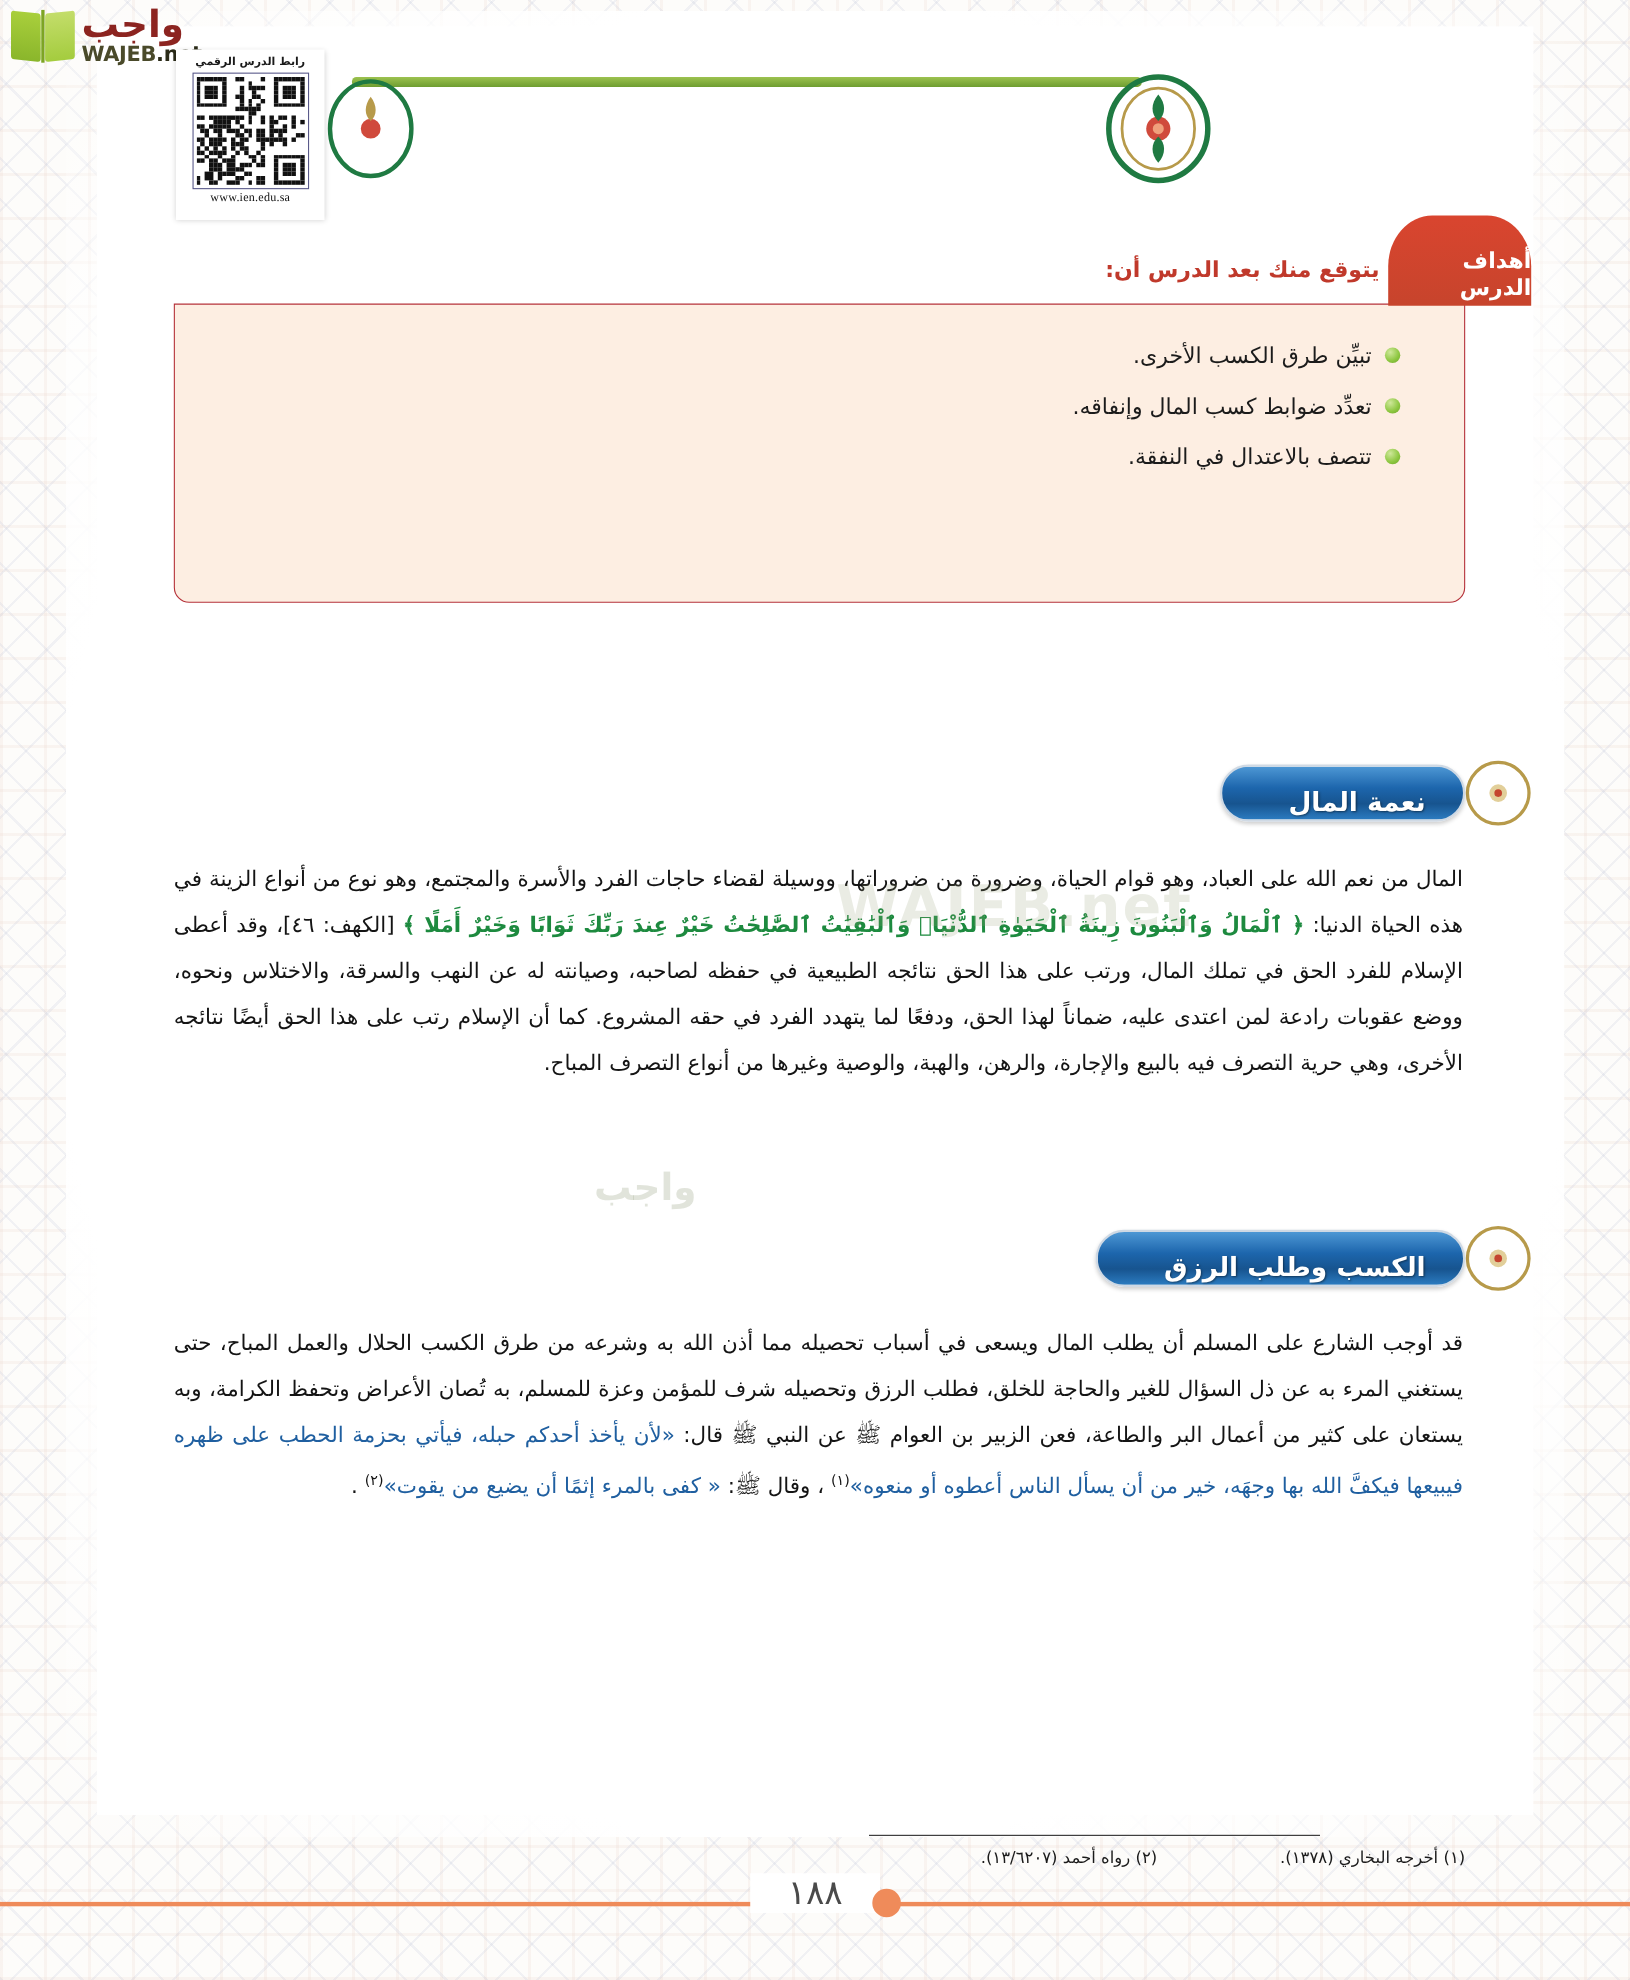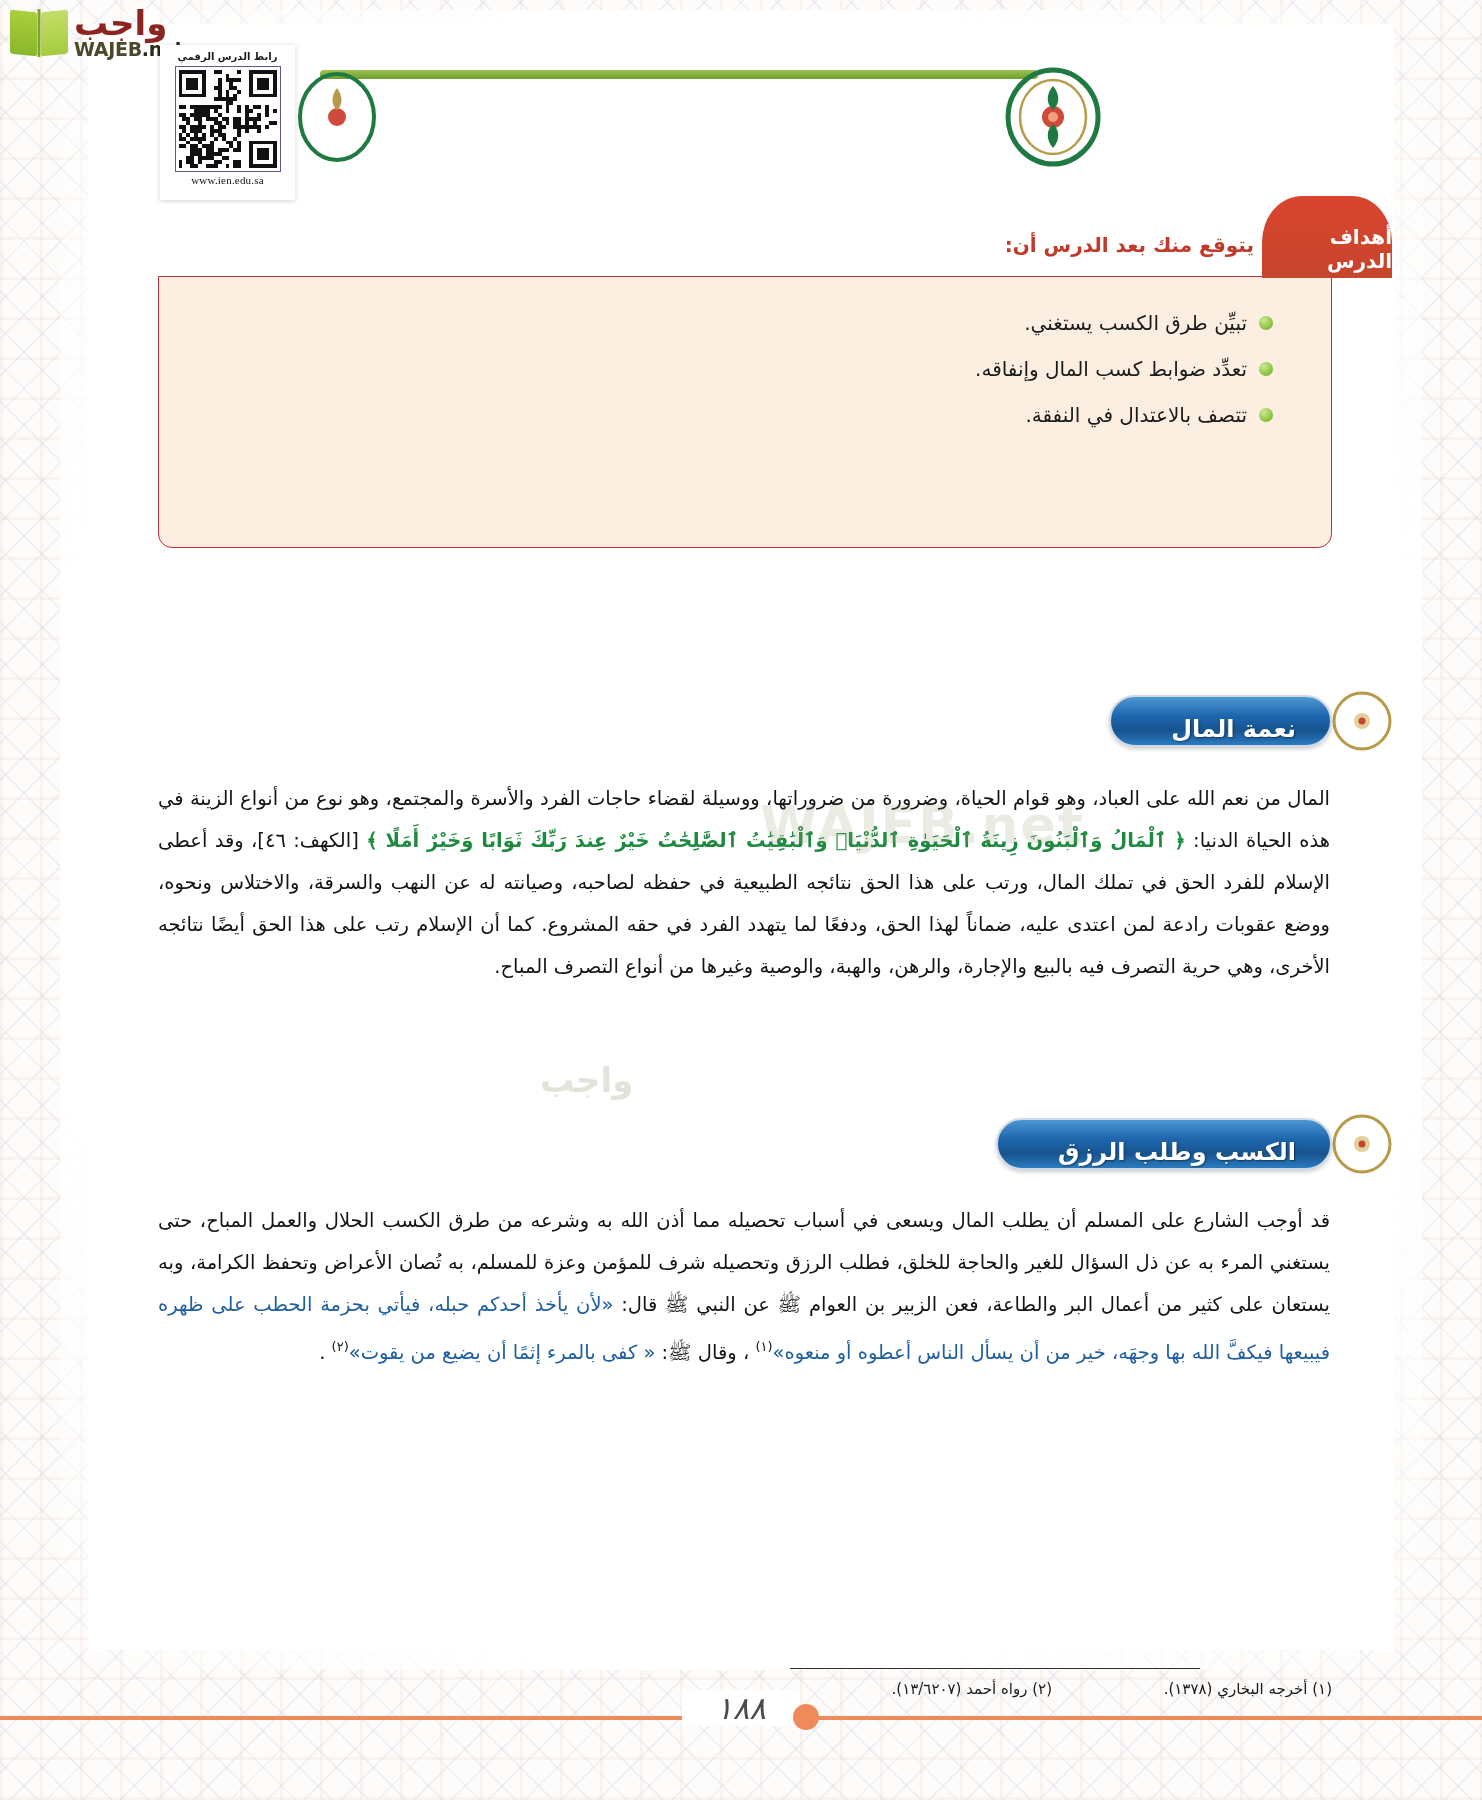--- a/index.html
+++ b/index.html
@@ -105,21 +105,21 @@
   .hadith{color:#1f5fa0;}
   .sup{font-size:13px;vertical-align:super;}
 
   
   .fn-rule{position:absolute;z-index:8;left:790px;top:1668px;width:410px;height:1px;background:#2b2b2b;}
   .fn{position:absolute;z-index:8;direction:rtl;font-size:15px;color:#1a1a1a;}
   .fn-1{right:150px;top:1680px;}
   .fn-2{right:430px;top:1680px;}
 
   
-  .pg-orn{position:absolute;left:0;right:0;bottom:52px;height:58px;z-index:8;font-style:italic;}
+  .pg-orn{position:absolute;left:0;right:0;bottom:39px;height:58px;z-index:8;}
   .pg-line{position:absolute;left:0;right:0;top:26px;height:4px;background:#ef8b5a;}
   .pg-num{position:absolute;left:50%;transform:translateX(-50%);top:0;
     background:#fff;padding:0 34px;font-size:31px;color:#4a4a4a;font-weight:400;direction:rtl;}
   .pg-badge{position:absolute;left:calc(50% + 52px);top:14px;width:26px;height:26px;border-radius:50%;
     background:#ef8b5a;}
 </style>
 </head>
 <body>
 
 <div class="page-bg"></div>
@@ -795,21 +795,21 @@
   </div>
 
   <div class="obj-tab">
     <span>أهداف الدرس</span>
   </div>
   <div class="obj-sub">يتوقع منك بعد الدرس أن:</div>
   <div class="obj-box">
     <ul class="obj-list" id="objlist">
         <li>
           <span class="bullet"></span>
-          <span>تبيِّن طرق الكسب يستغني.</span>
+          <span>تبيِّن طرق الكسب الأخرى.</span>
         </li>
         <li>
           <span class="bullet"></span>
           <span>تعدِّد ضوابط كسب المال وإنفاقه.</span>
         </li>
         <li>
           <span class="bullet"></span>
           <span>تتصف بالاعتدال في النفقة.</span>
         </li>
       </ul>

